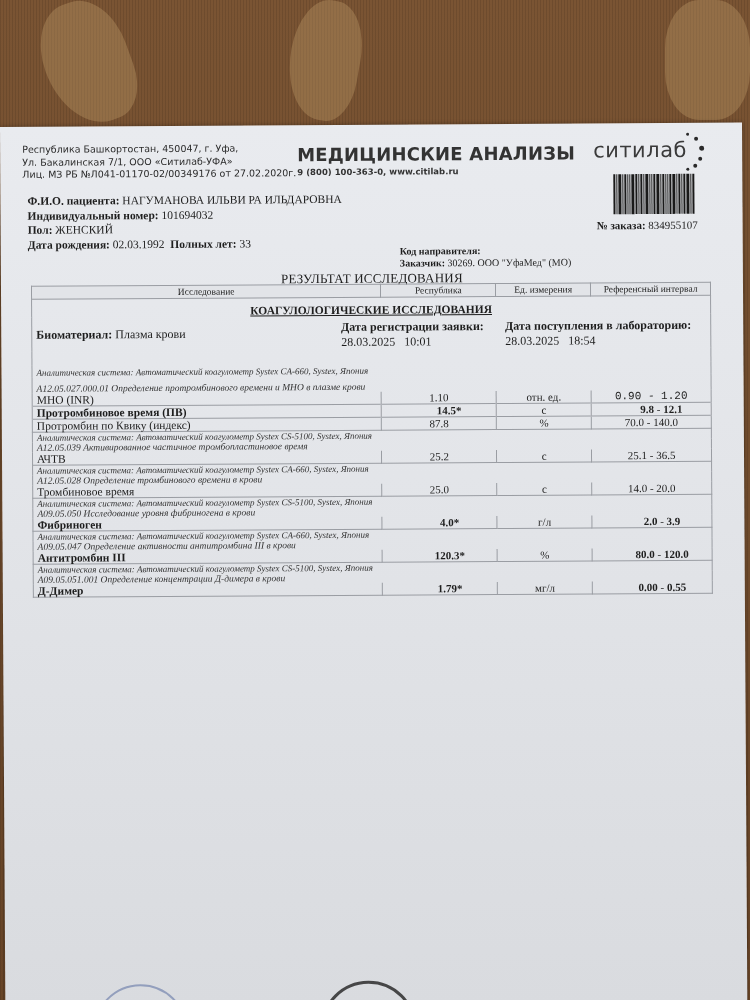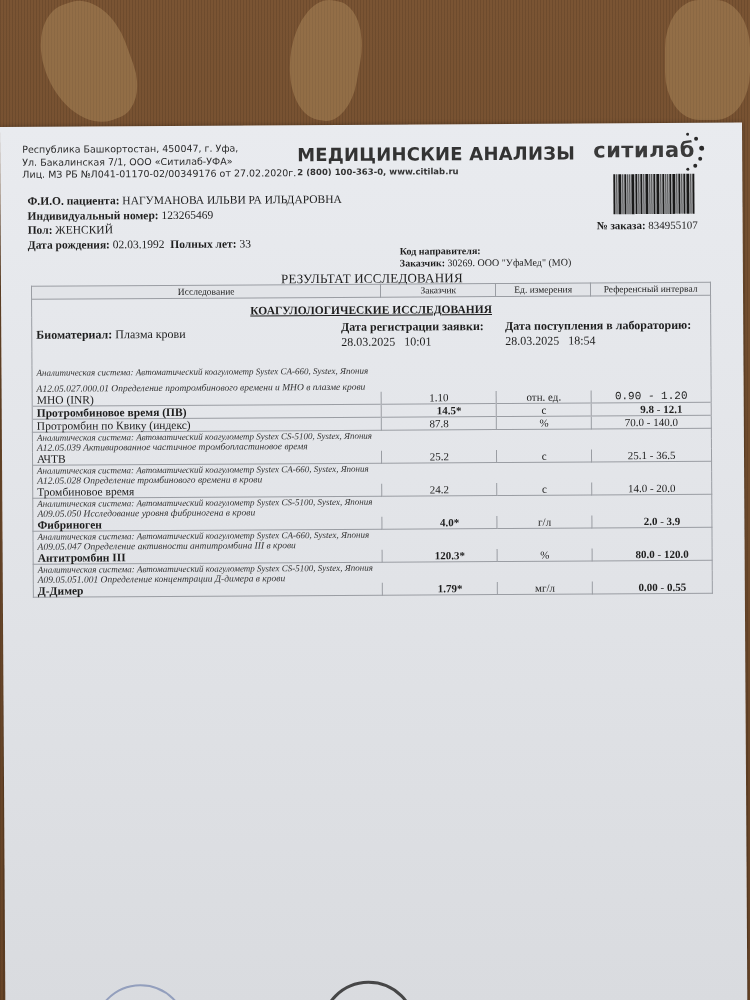--- a/index.html
+++ b/index.html
@@ -16,21 +16,21 @@
   .paper {
     position:absolute; left:0; top:127px; width:742px; height:880px;
     background:linear-gradient(180deg,#e9ebef 0%,#e3e5e9 40%,#d9dbdf 100%);
     transform:rotate(-0.35deg); transform-origin:0 0;
     box-shadow:0 0 4px rgba(0,0,0,0.35);
   }
   .abs { position:absolute; white-space:nowrap; }
   .lab-addr { left:22px; top:17px; font-family:"DejaVu Sans", sans-serif; font-size:9.5px; line-height:12.5px; color:#2a2a2a; }
   .title { left:297px; top:19px; font-family:"DejaVu Sans", sans-serif; font-weight:bold; font-size:18px; color:#333; letter-spacing:0.2px; }
   .subtitle { left:297px; top:42px; font-family:"DejaVu Sans", sans-serif; font-weight:bold; font-size:8.5px; color:#333; }
-  .logo { left:593px; top:15px; font-family:"DejaVu Sans", sans-serif; font-size:21px; font-weight:bold; color:#3a3a3a; letter-spacing:0.5px; }
+  .logo { left:593px; top:15px; font-family:"DejaVu Sans", sans-serif; font-size:21px; font-weight:normal; color:#3a3a3a; letter-spacing:0.5px; }
   .logo-dots { left:686px; top:8px; width:20px; height:40px; }
   .logo-dots span { position:absolute; width:4px; height:4px; border-radius:50%; background:#2a2a2a; }
   .barcode { left:613px; top:51px; width:92px; height:40px; display:flex; align-items:stretch; }
   .barcode i { display:block; background:#1a1a1a; margin-right:1px; }
   .order { left:596px; top:96px; font-size:11px; }
   .order b { font-weight:bold; }
   .patient { left:27px; top:67px; font-size:11.5px; line-height:14.5px; }
   .patient b { font-weight:bold; }
   .referrer { left:399px; top:121px; font-size:10px; line-height:12px; }
   .result-title { left:280px; top:146px; font-size:13px; letter-spacing:0.2px; }
@@ -66,21 +66,21 @@
 
 <div class="paper">
 
   <div class="abs lab-addr">
     <div>Республика Башкортостан, 450047, г. Уфа,</div>
     <div>Ул. Бакалинская 7/1, ООО «Ситилаб-УФА»</div>
     <div>Лиц. МЗ РБ №Л041-01170-02/00349176 от 27.02.2020г.</div>
   </div>
 
   <div class="abs title">МЕДИЦИНСКИЕ АНАЛИЗЫ</div>
-  <div class="abs subtitle">2 (800) 100-363-0, www.citilab.ru</div>
+  <div class="abs subtitle">9 (800) 100-363-0, www.citilab.ru</div>
 
   <div class="abs logo">ситилаб</div>
   <div class="abs logo-dots">
     <span style="left:0;top:2px;width:3px;height:3px;"></span>
     <span style="left:8px;top:6px;"></span>
     <span style="left:13px;top:15px;width:5px;height:5px;"></span>
     <span style="left:12px;top:26px;"></span>
     <span style="left:7px;top:33px;"></span>
     <span style="left:0;top:37px;width:3px;height:3px;"></span>
   </div>
@@ -117,21 +117,21 @@
       <i style="width:1px"></i>
       <i style="width:2px"></i>
   </div>
   <div class="abs order">
     <b>№ заказа:</b>
     <span>834955107</span>
   </div>
 
   <div class="abs patient">
     <div><b>Ф.И.О. пациента:</b> <span>НАГУМАНОВА ИЛЬВИ РА ИЛЬДАРОВНА</span></div>
-    <div><b>Индивидуальный номер:</b> <span>123265469</span></div>
+    <div><b>Индивидуальный номер:</b> <span>101694032</span></div>
     <div><b>Пол:</b> <span>ЖЕНСКИЙ</span></div>
     <div><b>Дата рождения:</b> <span>02.03.1992</span>&nbsp; <b>Полных лет:</b> <span>33</span></div>
   </div>
 
   <div class="abs referrer">
     <div><b>Код направителя:</b></div>
     <div><b>Заказчик:</b> <span>30269. ООО "УфаМед" (МО)</span></div>
   </div>
 
   <div class="abs result-title">РЕЗУЛЬТАТ ИССЛЕДОВАНИЯ</div>
@@ -139,21 +139,21 @@
   <table class="results">
     <colgroup>
       <col style="width:350px">
         <col style="width:115px">
         <col style="width:95px">
         <col style="width:120px">
     </colgroup>
     <thead>
       <tr>
         <th>Исследование</th>
-        <th>Заказчик</th>
+        <th>Республика</th>
         <th>Ед. измерения</th>
         <th>Референсный интервал</th>
       </tr>
     </thead>
     <tbody>
       <tr class="section-row">
         <td colspan="4" class="section-title" style="border-left:1px solid #9a9da3;border-right:1px solid #9a9da3;">КОАГУЛОЛОГИЧЕСКИЕ ИССЛЕДОВАНИЯ</td>
       </tr>
       <tr>
         <td style="padding:10px 4px 0;vertical-align:top;border-right:none;" class="bio">
@@ -216,21 +216,21 @@
       </tr>
 
       <tr>
           <td colspan="4" class="sys">Аналитическая система: Автоматический коагулометр Systex CA-660, Systex, Япония</td>
         </tr>
       <tr>
           <td colspan="4" class="code">A12.05.028 Определение тромбинового времени в крови</td>
         </tr>
       <tr class="grp-end">
         <td class="tname">Тромбиновое время</td>
-        <td class="val" style="vertical-align:top;">24.2</td>
+        <td class="val" style="vertical-align:top;">25.0</td>
         <td class="unit" style="vertical-align:top;">с</td>
         <td class="ref" style="vertical-align:top;margin-top:36px;">14.0 - 20.0</td>
       </tr>
 
       <tr>
           <td colspan="4" class="sys">Аналитическая система: Автоматический коагулометр Systex CS-5100, Systex, Япония</td>
         </tr>
       <tr>
           <td colspan="4" class="code">A09.05.050 Исследование уровня фибриногена в крови</td>
         </tr>

